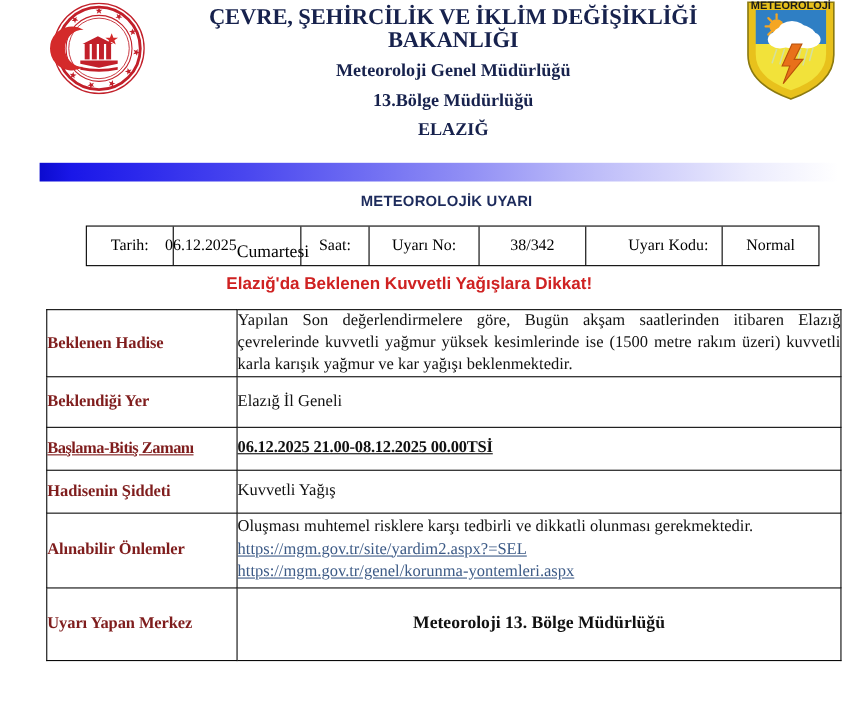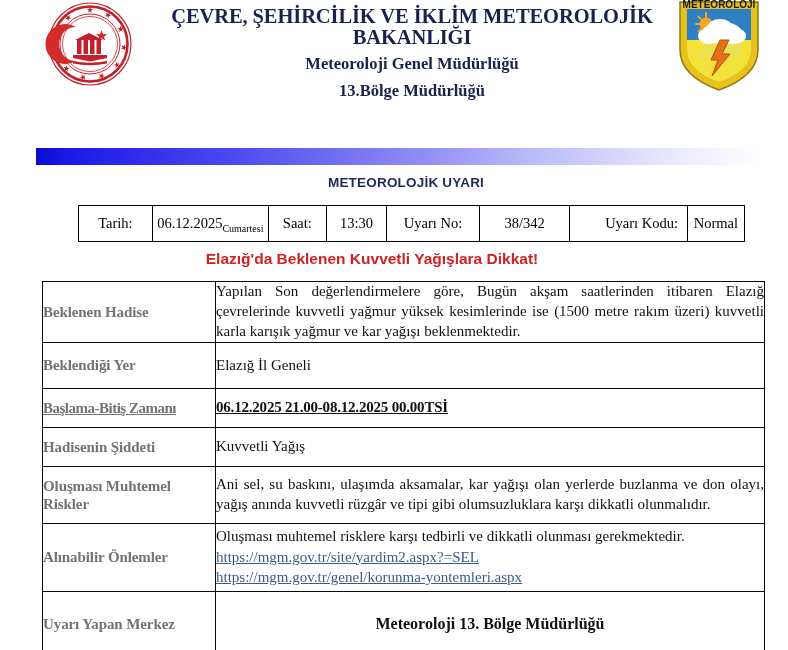--- a/index.html
+++ b/index.html
@@ -124,21 +124,21 @@
   .info-cell + .info-cell { border-left: 1.4px solid #000; }
   .info-label { font-weight: normal; }
   .c-tarih-l { width: 78px; }
   .c-tarih-v { width: 116px; flex-direction: row; }
   .c-saat-l  { width: 62px; }
   .c-saat-v  { width: 64px; }
   .c-uyarino-l { width: 100px; }
   .c-uyarino-v { width: 97px; }
   .c-kod-l   { width: 124px; padding-left: 32px; }
   .c-kod-v   { flex: 1; }
-  .info-date-line2 { font-size: 10px; margin-top: 12px; }
+  .info-date-line2 { font-size: 16px; margin-top: 12px; }
 
   
   .red-headline {
     position: absolute;
     left: 0;
     top: 250px;
     width: 744px;
     text-align: center;
     font-family: "Liberation Sans", "DejaVu Sans", sans-serif;
     font-size: 15.5px;
@@ -157,21 +157,21 @@
     table-layout: fixed;
   }
   .main-table td {
     border: 1.5px solid #0a0a0a;
     vertical-align: middle;
     padding: 0;
   }
   .lbl-cell {
     width: 172px;
     font-weight: bold;
-    color: #737373;
+    color: #7f1d1d;
     font-size: 15px;
     padding: 3px 0 3px 12px;
     line-height: 1.22;
     letter-spacing: -0.1px;
   }
   .lbl-tight { letter-spacing: -0.5px; padding-left: 10px; }
   .val-cell {
     font-size: 15px;
     color: #111;
     padding: 2px 5px 3px 6px;
@@ -263,23 +263,24 @@
           <rect x="6.5" y="-4" width="4.5" height="14"></rect>
           <polygon points="-15,-4 13,-4 -1,-11"></polygon>
           <path d="M -17,11 L 17,11 L 17,14 L 0,17.5 L -17,14 Z"></path>
           <path d="M -17,17 Q 0,20.5 17,17 L 17,19.5 Q 0,23 -17,19.5 Z"></path>
         </g>
       </g>
     </svg>
   </div>
 
   <div class="header-text">
-    <div class="hdr-ministry">ÇEVRE, ŞEHİRCİLİK VE İKLİM METEOROLOJİK BAKANLIĞI</div>
+    <div class="hdr-ministry">ÇEVRE, ŞEHİRCİLİK VE İKLİM DEĞİŞİKLİĞİ BAKANLIĞI</div>
     <div class="hdr-dept">Meteoroloji Genel Müdürlüğü</div>
     <div class="hdr-region">13.Bölge Müdürlüğü</div>
+    <div class="hdr-city">ELAZIĞ</div>
   </div>
 
   <div class="shield">
     <svg viewBox="0 0 86 92" width="86" height="92">
       <path d="M4,2 L82,2 L82,50 Q82,76 43,90 Q4,76 4,50 Z" fill="#e8c11c" stroke="#8c7a10" stroke-width="1.5"></path>
       <path d="M11,9 L75,9 L75,49 Q75,71 43,82 Q11,71 11,49 Z" fill="#f2e23a"></path>
       <path d="M11,9 L75,9 L75,40 L11,40 Z" fill="#2f7fc4"></path>
       <g fill="#f5a623">
         <circle cx="30" cy="24" r="6.5"></circle>
         <g stroke="#f5a623" stroke-width="2" stroke-linecap="round">
@@ -313,21 +314,20 @@
 
 <div class="meteo-title">METEOROLOJİK UYARI</div>
 
 <div class="info-strip">
   <div class="info-cell info-label c-tarih-l">Tarih:</div>
   <div class="info-cell c-tarih-v">
     <span>06.12.2025</span>
     <span class="info-date-line2">Cumartesi</span>
   </div>
   <div class="info-cell info-label c-saat-l">Saat:</div>
-  <div class="info-cell c-saat-v">13:30</div>
   <div class="info-cell info-label c-uyarino-l">Uyarı No:</div>
   <div class="info-cell c-uyarino-v">38/342</div>
   <div class="info-cell info-label c-kod-l">Uyarı Kodu:</div>
   <div class="info-cell c-kod-v">Normal</div>
 </div>
 
 <div class="red-headline">Elazığ'da Beklenen Kuvvetli Yağışlara Dikkat!</div>
 
 <table class="main-table">
   <tbody>
@@ -339,24 +339,20 @@
       <td class="lbl-cell">Beklendiği Yer</td>
       <td class="val-cell">Elazığ İl Geneli</td>
     </tr>
     <tr class="row-h-zaman">
       <td class="lbl-cell lbl-tight">Başlama-Bitiş Zamanı</td>
       <td class="val-cell val-bold">06.12.2025 21.00-08.12.2025 00.00TSİ</td>
     </tr>
     <tr class="row-h-siddet">
       <td class="lbl-cell">Hadisenin Şiddeti</td>
       <td class="val-cell">Kuvvetli Yağış</td>
-    </tr>
-    <tr class="row-h-risk">
-      <td class="lbl-cell">Oluşması Muhtemel Riskler</td>
-      <td class="val-cell val-justify">Ani sel, su baskını, ulaşımda aksamalar,  kar yağışı olan yerlerde buzlanma ve don olayı, yağış anında kuvvetli rüzgâr ve tipi gibi olumsuzluklara karşı dikkatli olunmalıdır.</td>
     </tr>
     <tr class="row-h-onlem">
       <td class="lbl-cell">Alınabilir Önlemler</td>
       <td class="val-cell">
         <div class="onlem-lead">Oluşması muhtemel risklere karşı tedbirli ve dikkatli olunması gerekmektedir.</div>
         <span class="doc-link">https://mgm.gov.tr/site/yardim2.aspx?=SEL</span>
         <span class="doc-link">https://mgm.gov.tr/genel/korunma-yontemleri.aspx</span>
       </td>
     </tr>
     <tr class="row-h-merkez">

